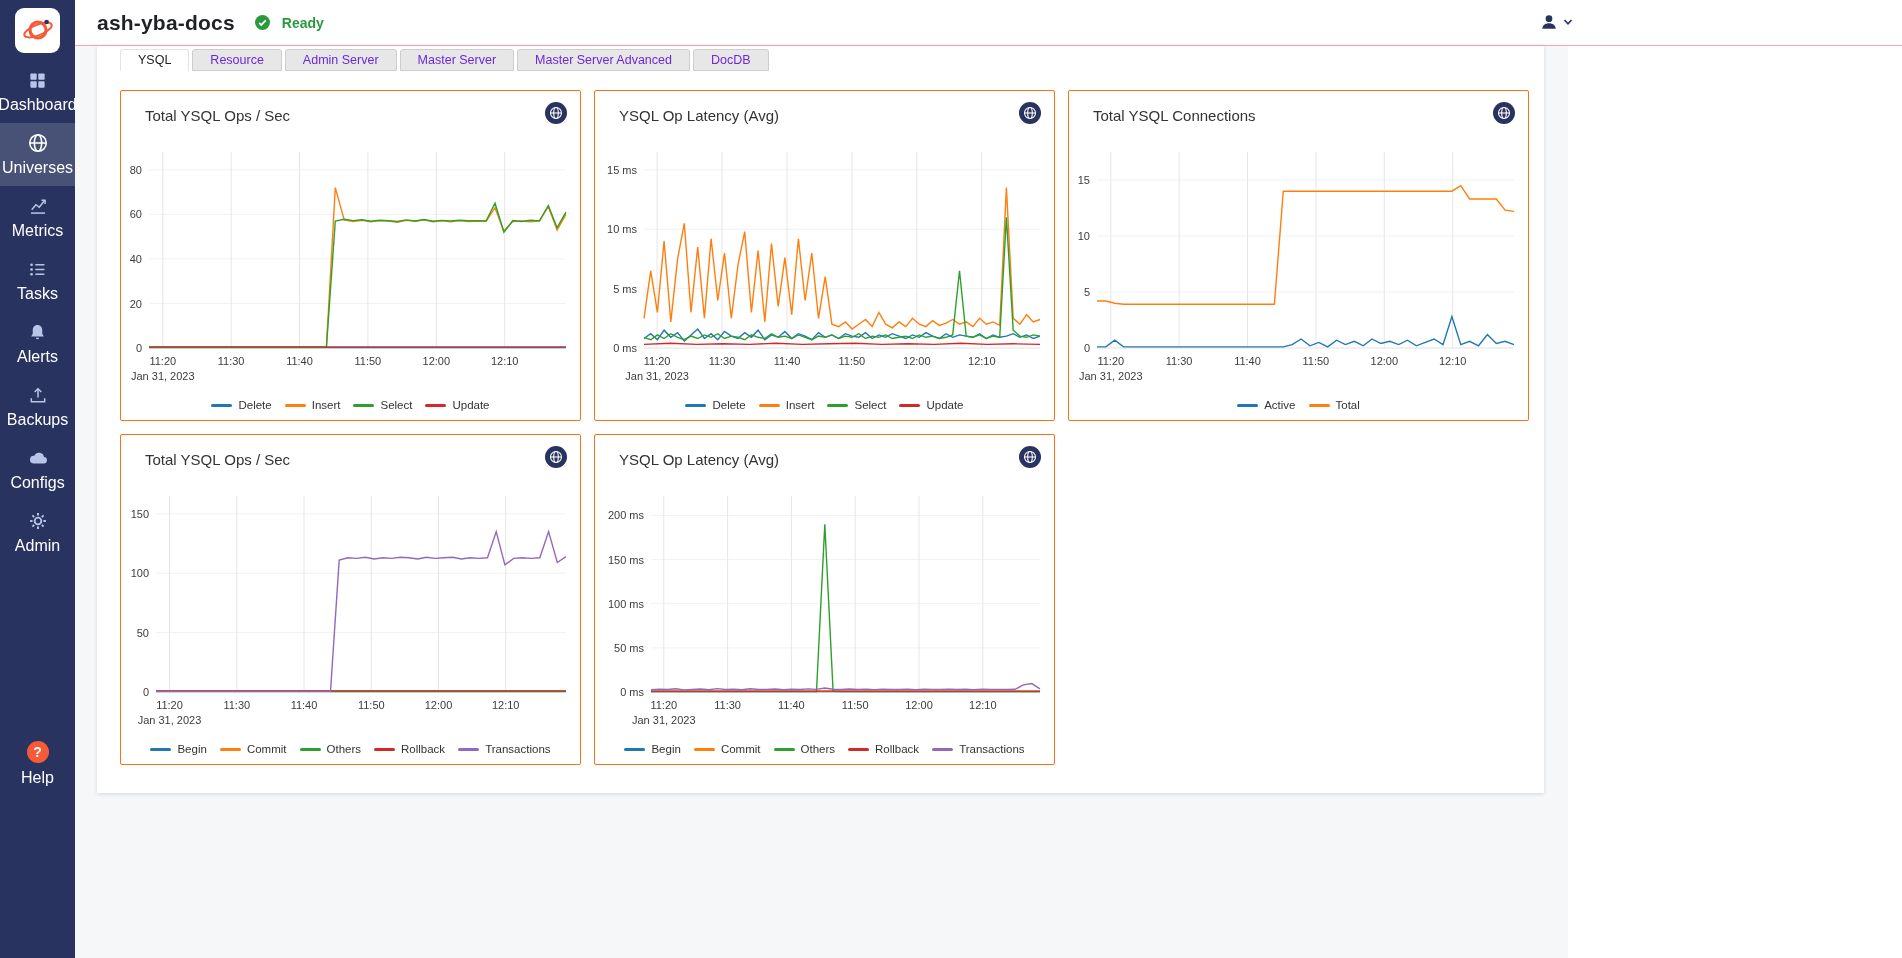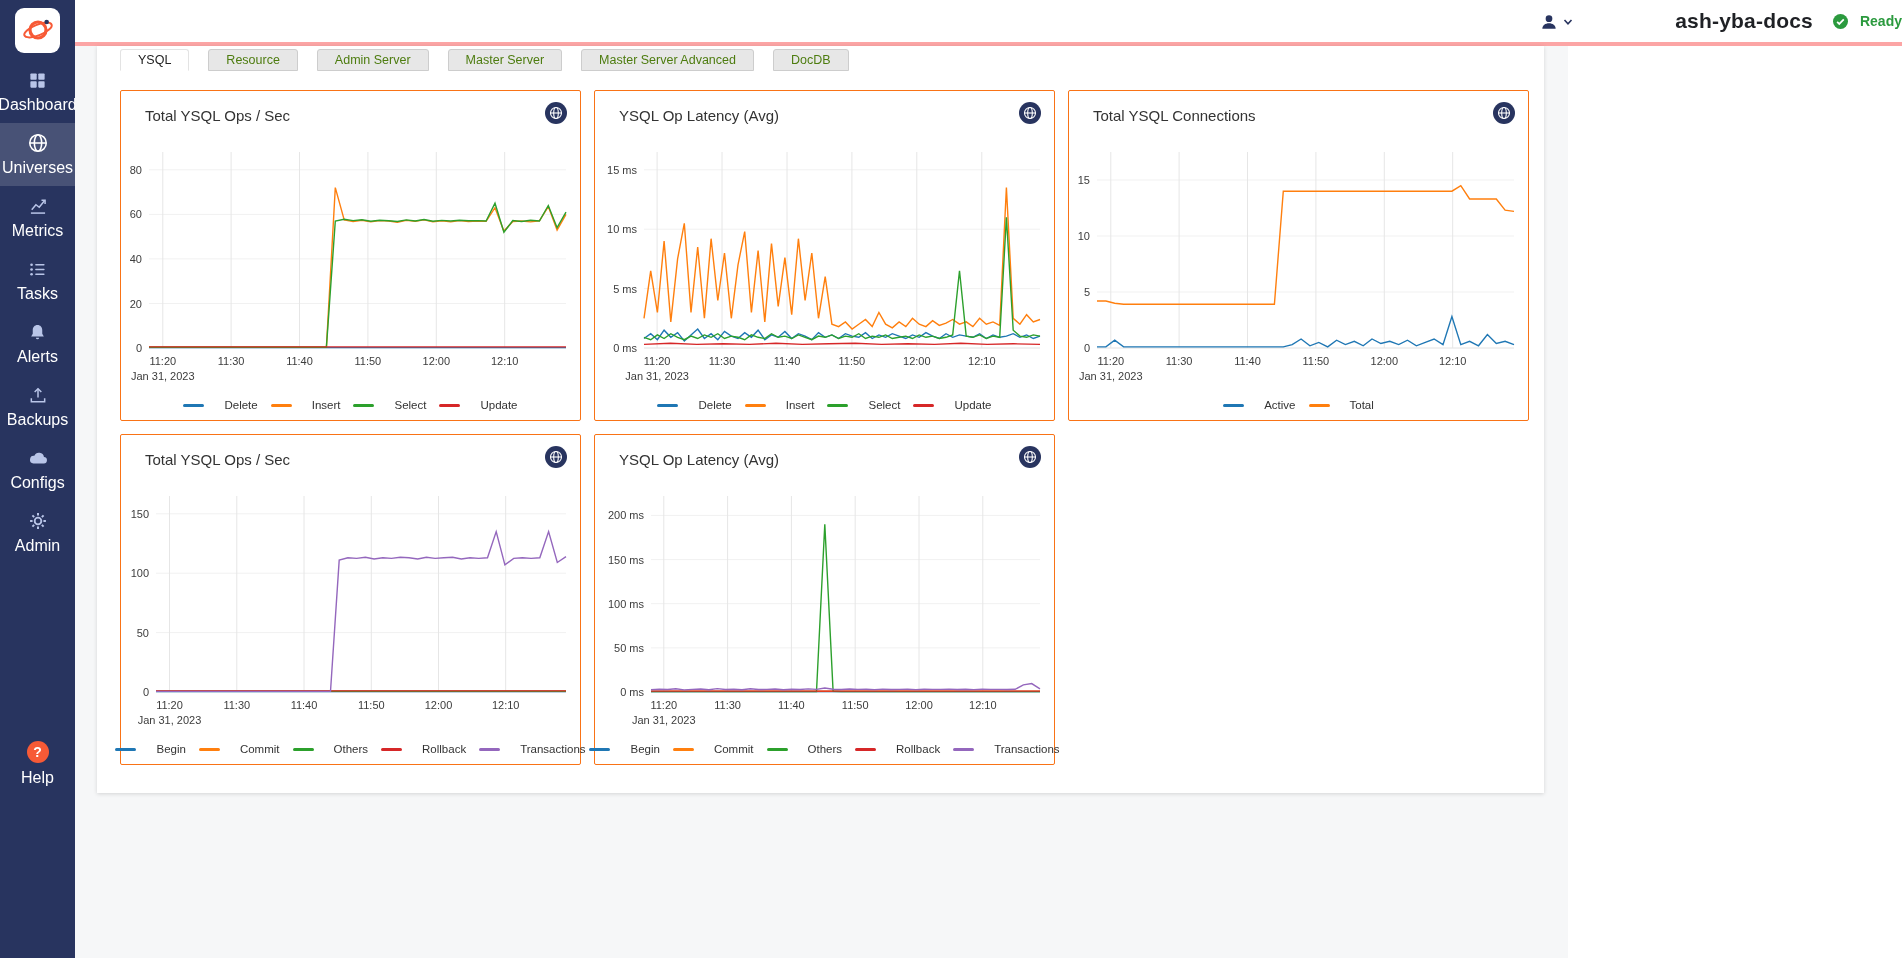--- a/index.html
+++ b/index.html
@@ -13,42 +13,42 @@
   .logo { width:45px; height:45px; background:#fff; border-radius:9px; display:flex; align-items:center; justify-content:center; cursor:pointer; }
   .nav-item { height:63px; display:flex; flex-direction:column; align-items:center; justify-content:center; gap:5px; cursor:pointer; }
   .nav-item.active { background:rgba(255,255,255,0.15); }
   .nav-icon { height:22px; display:flex; align-items:center; justify-content:center; }
   .nav-label { font-size:16px; color:#ffffff; }
   .help-item { position:absolute; top:741px; left:0; width:75px; display:flex; flex-direction:column; align-items:center; gap:6px; cursor:pointer; }
   .help-circle { width:22px; height:22px; border-radius:50%; background:#f75a36; color:#fff; font-size:14px; font-weight:bold; display:flex; align-items:center; justify-content:center; }
 
   
   .main { flex:1; position:relative; background:#ffffff; }
-  .header { height:46px; background:#fff; display:flex; align-items:center; position:relative; border-bottom:4px solid #fca5a5;justify-content:flex-end; }
+  .header { height:46px; background:#fff; display:flex; align-items:center; position:relative; border-bottom:1px solid #fca5a5; }
   .header-title { margin-left:22px; font-size:21px; font-weight:bold; color:#1f2125; letter-spacing:0.2px; }
   .ready-badge { display:flex; align-items:center; gap:12px; margin-left:20px; color:#2b9a3e; font-weight:bold; font-size:14px; }
   .user-menu { position:absolute; left:1464px; top:12px; display:flex; align-items:center; gap:4px; cursor:pointer; }
 
   .content { width:1493px; height:912px; background:#f6f7f8; position:relative; }
   .card { position:absolute; left:22px; top:0; width:1447px; height:747px; background:#fff; box-shadow:0 1px 4px rgba(0,0,0,0.14); }
 
   
-  .tabs { display:flex; gap:19px; padding:3px 0 0 23px; }
-  .tab { height:22px; line-height:20px; padding:0 17px; font-size:12.5px; color:#4d7c0f; background:#e7e7e7; border:1px solid #cdcdcd; border-radius:3px 3px 0 0; cursor:pointer; white-space:nowrap; }
+  .tabs { display:flex; gap:3px; padding:3px 0 0 23px; }
+  .tab { height:22px; line-height:20px; padding:0 17px; font-size:12.5px; color:#6d28d9; background:#e7e7e7; border:1px solid #cdcdcd; border-radius:3px 3px 0 0; cursor:pointer; white-space:nowrap; }
   .tab.active { background:#fff; border-color:#e3e3e3; border-bottom-color:#ffffff; color:#222; }
 
   
   .charts { padding:19px 0 0 23px; display:grid; grid-template-columns:repeat(3,461px); grid-auto-rows:331px; gap:13px; }
   .panel { border:1px solid #f97316; border-radius:2px; background:#fff; position:relative; }
   .panel-title { position:absolute; left:24px; top:16px; font-size:15px; color:#333; }
   .panel-globe { position:absolute; right:13px; top:11px; cursor:pointer; }
   svg.chart { position:absolute; left:0; top:40px; }
   .tk { font-size:11px; fill:#3c3c3c; font-family:"Liberation Sans", sans-serif; }
   .legend { position:absolute; left:0; right:0; bottom:9px; display:flex; justify-content:center; align-items:center; gap:13px; }
-  .legend-item { display:flex; align-items:center; gap:20px; font-size:11.5px; color:#333; cursor:pointer; }
+  .legend-item { display:flex; align-items:center; gap:6px; font-size:11.5px; color:#333; cursor:pointer; }
   .legend-swatch { width:21px; height:3px; border-radius:2px; display:inline-block; }
 </style>
 </head>
 <body>
 
 <div class="app">
 
   <nav class="sidebar">
     <div class="logo-wrap">
       <div class="logo">

